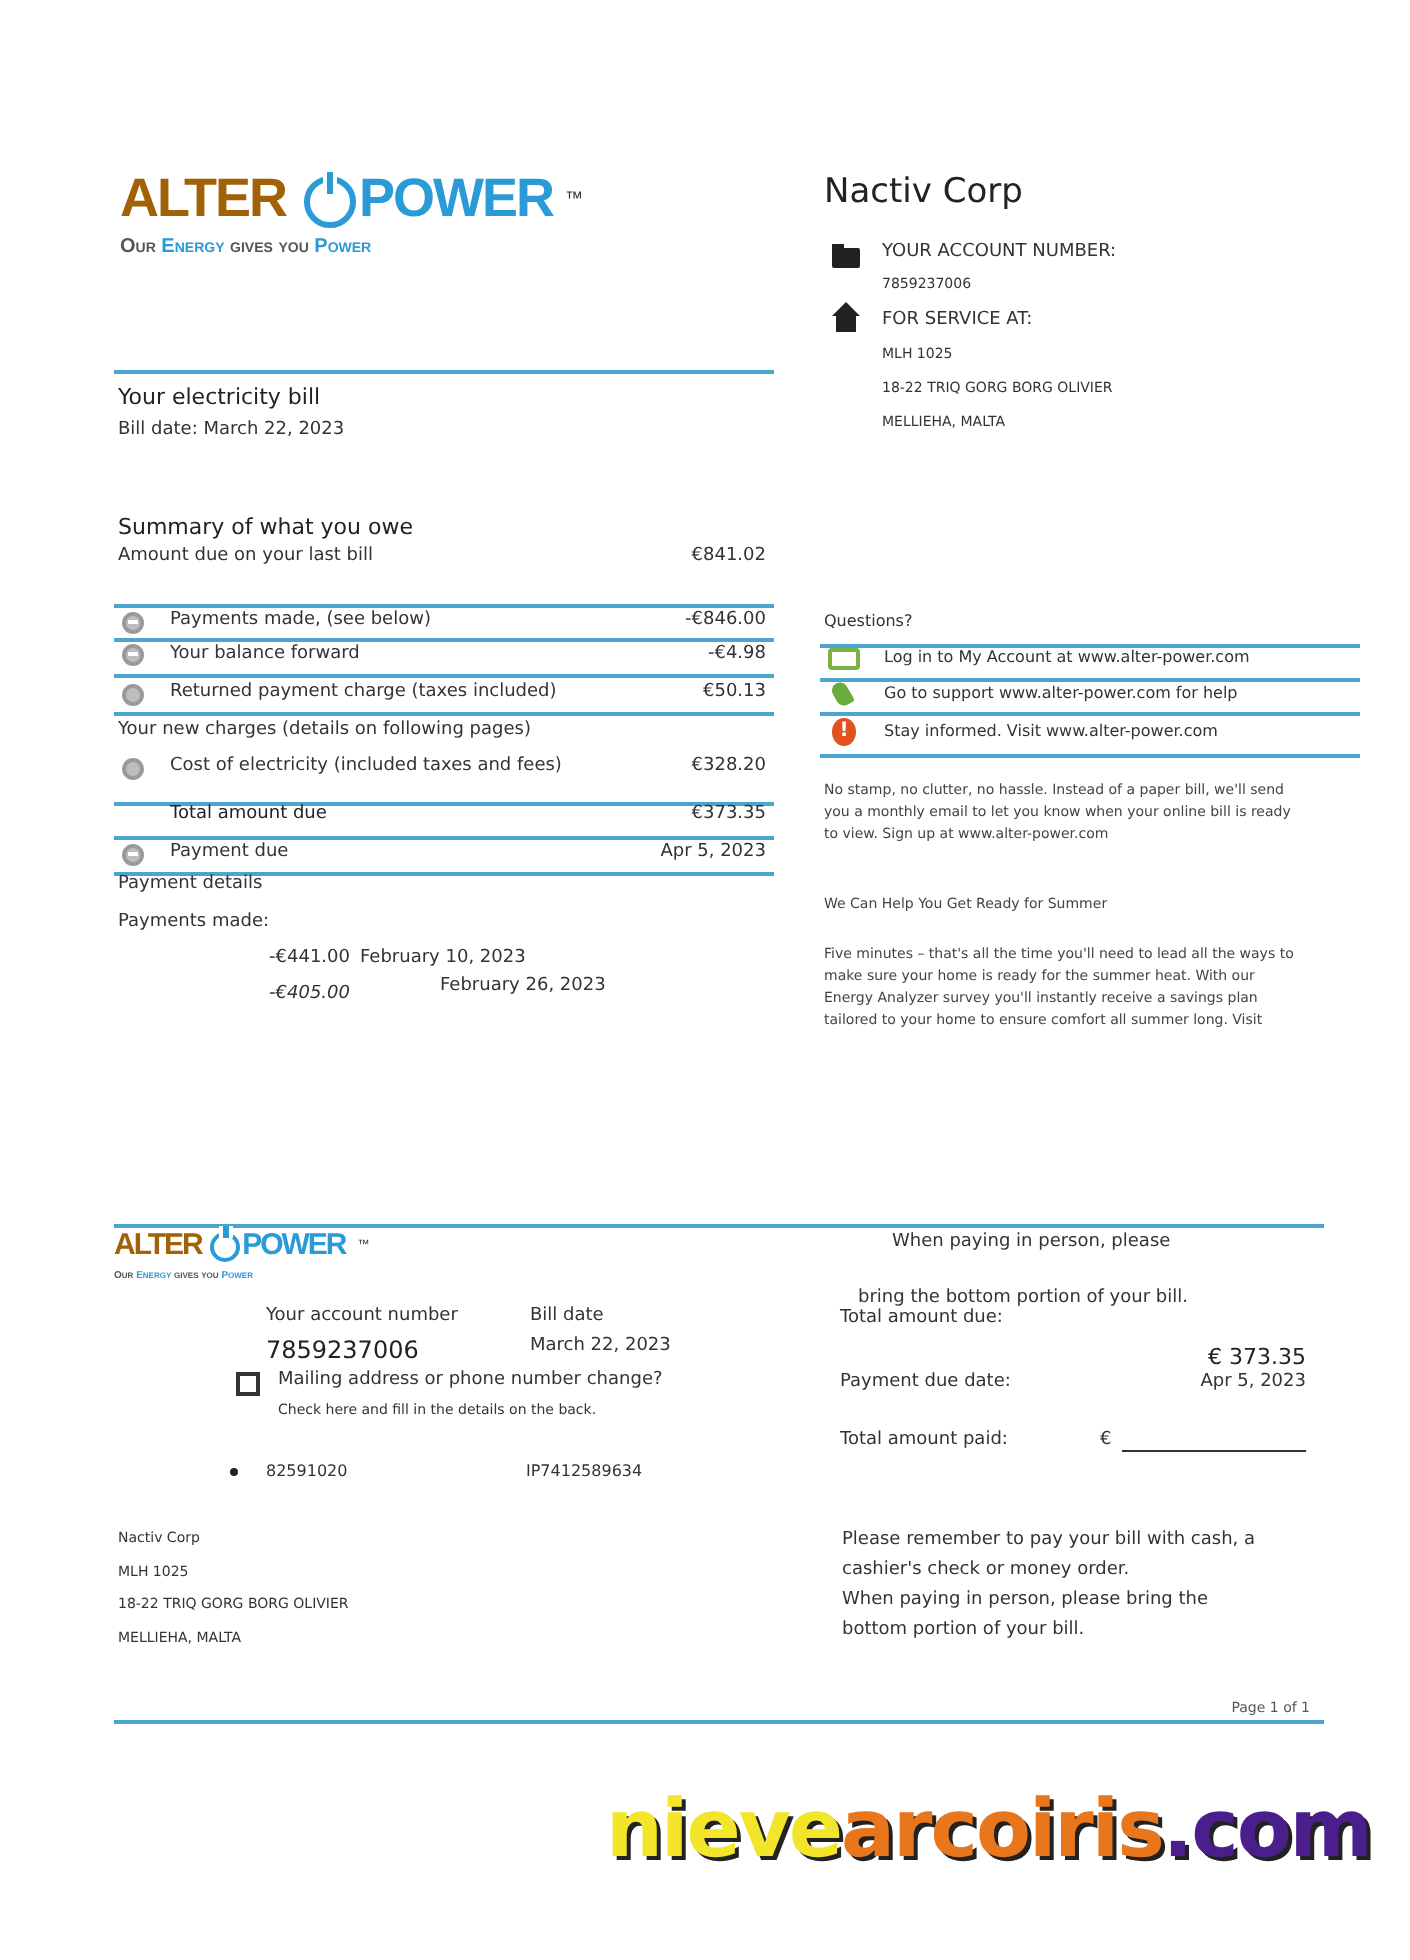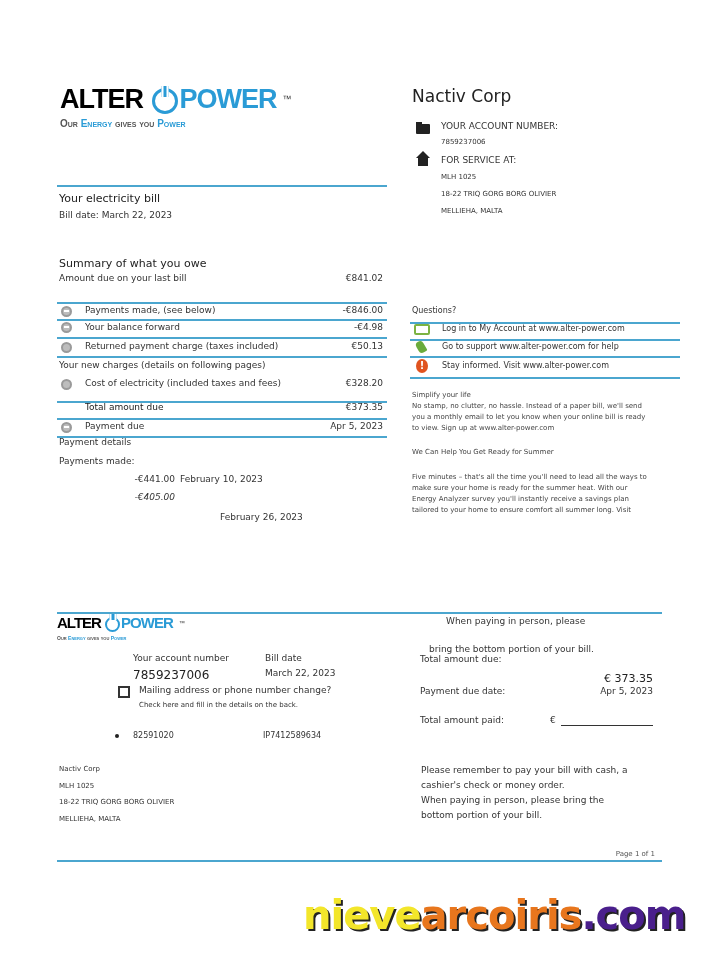--- a/index.html
+++ b/index.html
@@ -3,21 +3,21 @@
 <meta charset="utf-8">
 <style>
   * { box-sizing: border-box; margin: 0; padding: 0; }
   html, body { width: 705px; height: 980px; background: #ffffff; overflow: hidden; }
   body { position: relative; font-family: "DejaVu Sans", "Liberation Sans", sans-serif; color: #333; }
   .abs { position: absolute; }
   .blue-line { position: absolute; height: 2px; background: #4ba6cf; }
 
   
   .logo-main { font-family: "Liberation Sans", sans-serif; font-weight: bold; letter-spacing: -1px; white-space: nowrap; }
-  .logo-alter { color: #000000; }
+  .logo-alter { color: #a16207; }
   .logo-power { color: #2a9bd6; }
   .logo-tm { color: #333; font-size: 9px; vertical-align: top; margin-left: 6px; font-weight: normal; }
   .tagline { font-family: "Liberation Sans", sans-serif; font-weight: bold; color: #555; white-space: nowrap; font-variant: small-caps; }
   .tagline .hl { color: #2a9bd6; }
   .power-ico { display: inline-block; position: relative; border: 3px solid #2a9bd6; border-radius: 50%; vertical-align: middle; }
   .power-ico::after { content: ""; position: absolute; left: 50%; top: -5px; width: 3px; height: 55%; background: #2a9bd6; transform: translateX(-50%); border: 2px solid #fff; border-top: none; border-bottom: none; box-sizing: content-box; }
 
   .t { position: absolute; white-space: nowrap; color: #333; }
   .s9 { font-size: 9px; }
   .s11 { font-size: 11px; }
@@ -100,36 +100,35 @@
 <div class="circle-ico minus" style="left:61px; top:422px;"></div>
 <div class="t s9" style="left:85px; top:421px;">Payment due</div>
 <div class="t s9 right" style="right:322px; top:421px;">Apr 5, 2023</div>
 <div class="blue-line" style="left:57px; top:436px; width:330px;"></div>
 
 <div class="t s9" style="left:59px; top:437px;">Payment details</div>
 <div class="t s9" style="left:59px; top:456px;">Payments made:</div>
 <div class="t s9 right" style="right:530px; top:474px;">-€441.00</div>
 <div class="t s9" style="left:180px; top:474px;">February 10, 2023</div>
 <div class="t s9 right" style="right:530px; top:492px;font-style:italic;">-€405.00</div>
-<div class="t s9" style="left:180px; top:512px;padding-left:40px;">February 26, 2023</div>
+<div class="t s9" style="left:180px; top:488px;padding-left:40px;">February 26, 2023</div>
 
 <div class="t s8" style="left:412px; top:306px;">Questions?</div>
 <div class="blue-line" style="left:410px; top:322px; width:270px;"></div>
 <div class="abs" style="left:414px; top:324px; width:16px; height:11px; border:2px solid #7cb342; border-radius:2px;"></div>
 <div class="t s8" style="left:442px; top:324px;">Log in to My Account at www.alter-power.com</div>
 <div class="blue-line" style="left:410px; top:339px; width:270px;"></div>
 <div class="abs" style="left:417px; top:341px; width:8px; height:12px; background:#6aab3c; border-radius:4px 4px 1px 4px; transform:rotate(-30deg);"></div>
 <div class="t s8" style="left:442px; top:342px;">Go to support www.alter-power.com for help</div>
 <div class="blue-line" style="left:410px; top:356px; width:270px;"></div>
 <div class="abs" style="left:416px; top:359px; width:12px; height:14px; background:#e0531f; border-radius:50%; color:#fff; font-size:10px; font-weight:bold; text-align:center; line-height:14px;">!</div>
 <div class="t s8" style="left:442px; top:361px;">Stay informed. Visit www.alter-power.com</div>
 <div class="blue-line" style="left:410px; top:377px; width:270px;"></div>
 
 <div class="para" style="left:412px; top:390px; width:270px;">
-  <div>Simplify your life</div>
   <div>No stamp, no clutter, no hassle. Instead of a paper bill, we'll send</div>
   <div>you a monthly email to let you know when your online bill is ready</div>
   <div>to view. Sign up at www.alter-power.com</div>
 </div>
 <div class="para" style="left:412px; top:447px;">We Can Help You Get Ready for Summer</div>
 <div class="para" style="left:412px; top:472px; width:275px;">
   <div>Five minutes – that's all the time you'll need to lead all the ways to</div>
   <div>make sure your home is ready for the summer heat. With our</div>
   <div>Energy Analyzer survey you'll instantly receive a savings plan</div>
   <div>tailored to your home to ensure comfort all summer long. Visit</div>

